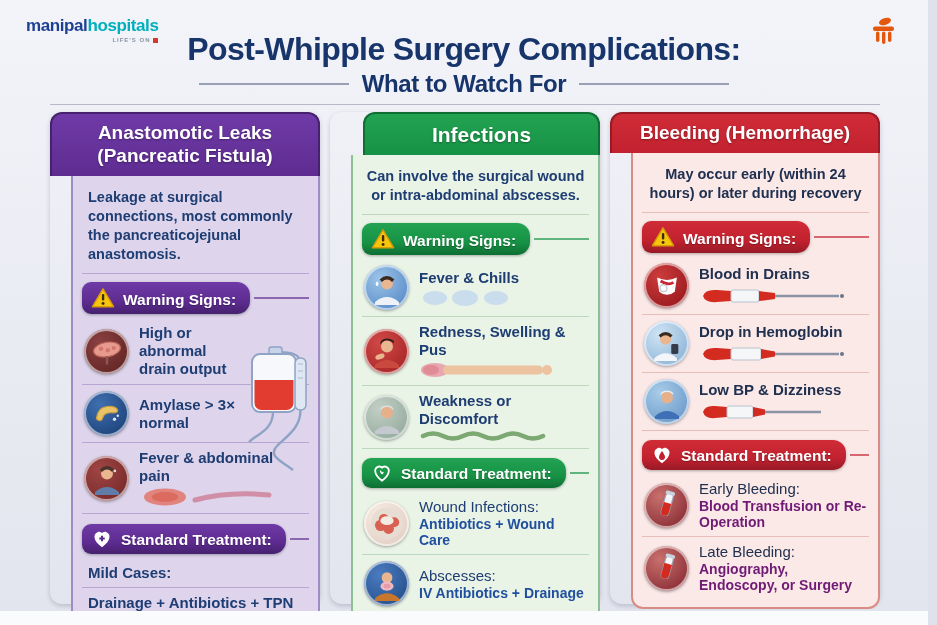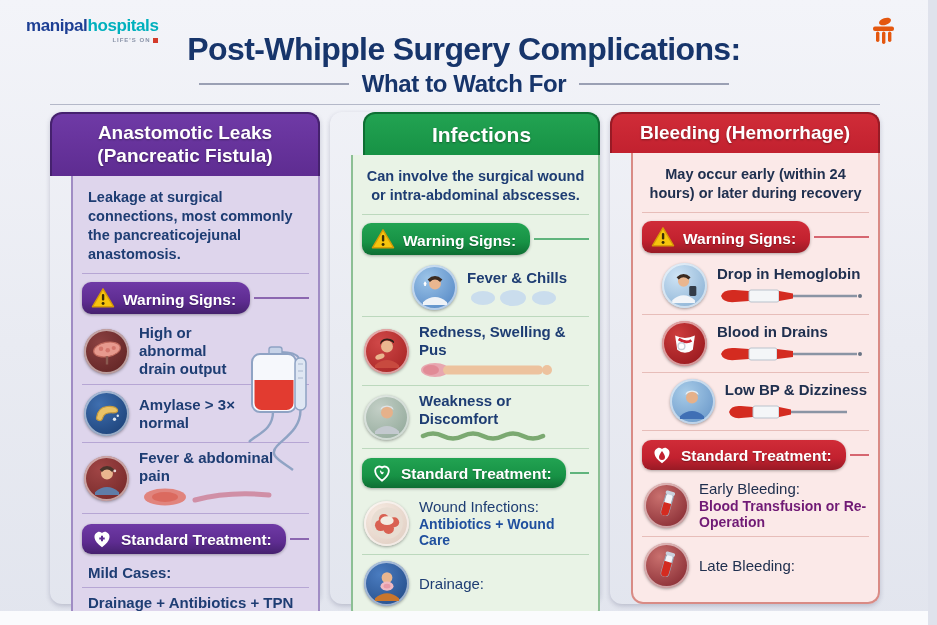--- a/index.html
+++ b/index.html
@@ -73,21 +73,21 @@
     background: linear-gradient(180deg, var(--accent2), var(--accent) 60%, var(--dark));
     color: #fff; font-weight: 800; font-size: 15.5px;
     padding: 5px 14px 5px 9px; border-radius: 9px 13px 13px 9px;
     box-shadow: 0 1px 3px rgba(0,0,0,.3);
     text-shadow: 0 1px 1px rgba(0,0,0,.3);
     white-space: nowrap;
   }
   .badge-tail { flex: 1; height: 2px; background: var(--accent); opacity: .65; margin-left: 4px; }
 
   .signs { position: relative; }
-  .sign { display: flex; align-items: center; gap: 10px; padding: 6px 2px; border-bottom: 1px solid var(--sep); justify-content: flex-end; }
+  .sign { display: flex; align-items: center; gap: 10px; padding: 6px 2px; border-bottom: 1px solid var(--sep); }
   .sign:last-of-type { border-bottom: 1px solid var(--sep); }
   .sign.pad-r { padding-right: 72px; }
   .sign-icon {
     width: 45px; height: 45px; border-radius: 50%; flex: none;
     display: flex; align-items: center; justify-content: center;
     box-shadow: 0 1px 3px rgba(0,0,0,.35), inset 0 0 0 2px rgba(255,255,255,.55);
     overflow: hidden;
   }
   .sign-main { display: flex; flex-direction: column; gap: 2px; min-width: 0; }
   .sign-text { font-weight: 800; font-size: 15px; color: var(--text); line-height: 1.2; }
@@ -340,21 +340,22 @@
           <div class="treat-item">
             <span class="sign-icon" style="background: radial-gradient(circle at 35% 30%, #4a7cc0, #1e4580);">
               <svg width="34" height="34" viewBox="0 0 24 24">
                 <circle cx="12" cy="7.5" r="3.8" fill="#eab68f"></circle>
                 <path d="M3.5 22 Q12 15 20.5 22 L20.5 24 L3.5 24 Z" fill="#c9762d"></path>
                 <ellipse cx="12" cy="13.5" rx="4.6" ry="3.2" fill="#efb9c2"></ellipse>
                 <ellipse cx="12" cy="13.5" rx="2.4" ry="1.6" fill="#e79aa8"></ellipse>
               </svg>
             </span>
             <span class="treat-text">
-              <span class="treat-title">Drainage:</span>
+              <span class="treat-title">Abscesses:</span>
+              <span class="treat-detail">IV Antibiotics + Drainage</span>
             </span>
           </div>
         </div>
       </div>
     </div>
 
     <div class="column col-red">
       <div class="col-header">Bleeding (Hemorrhage)</div>
       <div class="col-body">
         <div class="desc">May occur early (within 24 hours) or later during recovery</div>
@@ -365,20 +366,39 @@
               <path d="M13 2 L24.5 21.5 H1.5 Z" fill="#f7c40e" stroke="#d89c06" stroke-width="1.5" stroke-linejoin="round"></path>
               <rect x="11.8" y="7.5" width="2.6" height="7.2" rx="1.2" fill="#3a2d05"></rect>
               <circle cx="13.1" cy="18" r="1.6" fill="#3a2d05"></circle>
             </svg>
             <span>Warning Signs:</span>
           </span>
           <span class="badge-tail"></span>
         </div>
 
         <div class="signs">
+          <div class="sign">
+            <span class="sign-icon" style="background: radial-gradient(circle at 35% 30%, #cc3c3c, #8e1218);">
+              <svg width="34" height="34" viewBox="0 0 24 24">
+                <path d="M5 6 Q12 9.5 19 6 L17.5 16 Q12 20.5 6.5 16 Z" fill="#fdfdfd"></path>
+                <path d="M7.5 8.5 Q13 12 16.5 9.5" stroke="#cc2633" stroke-width="2" fill="none"></path>
+                <circle cx="9.5" cy="13.5" r="2.4" fill="#fff" stroke="#c9cfd8"></circle>
+              </svg>
+            </span>
+            <span class="sign-main">
+              <span class="sign-text">Blood in Drains</span>
+              <svg class="decor" width="150" height="22" viewBox="0 0 150 22">
+                <path d="M4 11 Q6 4 18 5 L32 6 32 16 18 17 Q6 18 4 11Z" fill="#d42b20"></path>
+                <rect x="32" y="5" width="28" height="12" rx="2" fill="#f4f6f8" stroke="#b9c2cc"></rect>
+                <path d="M60 6 L76 8 76 14 60 16Z" fill="#d42b20"></path>
+                <line x1="76" y1="11" x2="140" y2="11" stroke="#8a94a4" stroke-width="2.5"></line>
+                <circle cx="143" cy="11" r="2" fill="#6a7484"></circle>
+              </svg>
+            </span>
+          </div>
           <div class="sign">
             <span class="sign-icon" style="background: radial-gradient(circle at 35% 30%, #cfe4f5, #7fa9cf);">
               <svg width="34" height="34" viewBox="0 0 24 24">
                 <circle cx="11" cy="8.5" r="4" fill="#eab68f"></circle>
                 <path d="M6.8 6.6 Q11 2.8 15.2 6.6" stroke="#3a2a20" stroke-width="2.2" fill="none"></path>
                 <path d="M3 22 Q11 15 19 22 L19 24 L3 24 Z" fill="#f2f5f9"></path>
                 <rect x="15" y="12" width="5" height="7" rx="1" fill="#333c48"></rect>
               </svg>
             </span>
             <span class="sign-main">
@@ -386,39 +406,20 @@
               <svg class="decor" width="150" height="22" viewBox="0 0 150 22">
                 <path d="M4 11 Q6 4 18 5 L32 6 32 16 18 17 Q6 18 4 11Z" fill="#d42b20"></path>
                 <rect x="32" y="5" width="30" height="12" rx="2" fill="#f4f6f8" stroke="#b9c2cc"></rect>
                 <path d="M62 6 L76 8.5 76 13.5 62 16Z" fill="#d42b20"></path>
                 <line x1="76" y1="11" x2="140" y2="11" stroke="#8a94a4" stroke-width="2.5"></line>
                 <circle cx="143" cy="11" r="2" fill="#6a7484"></circle>
               </svg>
             </span>
           </div>
           <div class="sign">
-            <span class="sign-icon" style="background: radial-gradient(circle at 35% 30%, #cc3c3c, #8e1218);">
-              <svg width="34" height="34" viewBox="0 0 24 24">
-                <path d="M5 6 Q12 9.5 19 6 L17.5 16 Q12 20.5 6.5 16 Z" fill="#fdfdfd"></path>
-                <path d="M7.5 8.5 Q13 12 16.5 9.5" stroke="#cc2633" stroke-width="2" fill="none"></path>
-                <circle cx="9.5" cy="13.5" r="2.4" fill="#fff" stroke="#c9cfd8"></circle>
-              </svg>
-            </span>
-            <span class="sign-main">
-              <span class="sign-text">Blood in Drains</span>
-              <svg class="decor" width="150" height="22" viewBox="0 0 150 22">
-                <path d="M4 11 Q6 4 18 5 L32 6 32 16 18 17 Q6 18 4 11Z" fill="#d42b20"></path>
-                <rect x="32" y="5" width="28" height="12" rx="2" fill="#f4f6f8" stroke="#b9c2cc"></rect>
-                <path d="M60 6 L76 8 76 14 60 16Z" fill="#d42b20"></path>
-                <line x1="76" y1="11" x2="140" y2="11" stroke="#8a94a4" stroke-width="2.5"></line>
-                <circle cx="143" cy="11" r="2" fill="#6a7484"></circle>
-              </svg>
-            </span>
-          </div>
-          <div class="sign">
             <span class="sign-icon" style="background: radial-gradient(circle at 35% 30%, #a8cce8, #5f8fc4);">
               <svg width="34" height="34" viewBox="0 0 24 24">
                 <circle cx="12" cy="8.8" r="4.2" fill="#e6b18a"></circle>
                 <path d="M7.4 7 Q12 2.4 16.6 7 Q16.6 4 12 3.8 Q7.4 4 7.4 7Z" fill="#eceff1"></path>
                 <path d="M3.5 22 Q12 14.8 20.5 22 L20.5 24 L3.5 24 Z" fill="#3f6fb5"></path>
               </svg>
             </span>
             <span class="sign-main">
               <span class="sign-text">Low BP &amp; Dizziness</span>
               <svg class="decor" width="130" height="22" viewBox="0 0 130 22">
@@ -463,20 +464,21 @@
               <svg width="34" height="34" viewBox="0 0 24 24">
                 <g transform="rotate(16 12 12)">
                   <rect x="9.3" y="3.5" width="5.4" height="16" rx="2.4" fill="#f4f6fa" stroke="#9aa5b5" stroke-width="0.8"></rect>
                   <path d="M9.3 9 h5.4 v8.1 a2.7 2.7 0 0 1 -5.4 0 Z" fill="#d42b20"></path>
                   <rect x="8.6" y="2" width="6.8" height="2.6" rx="1.2" fill="#c9d1dd"></rect>
                 </g>
               </svg>
             </span>
             <span class="treat-text">
               <span class="treat-title">Late Bleeding:</span>
+              <span class="treat-detail">Angiography, Endoscopy, or Surgery</span>
             </span>
           </div>
         </div>
       </div>
     </div>
 
   </div>
 
   <div class="footer-strip"></div>
 </div>

